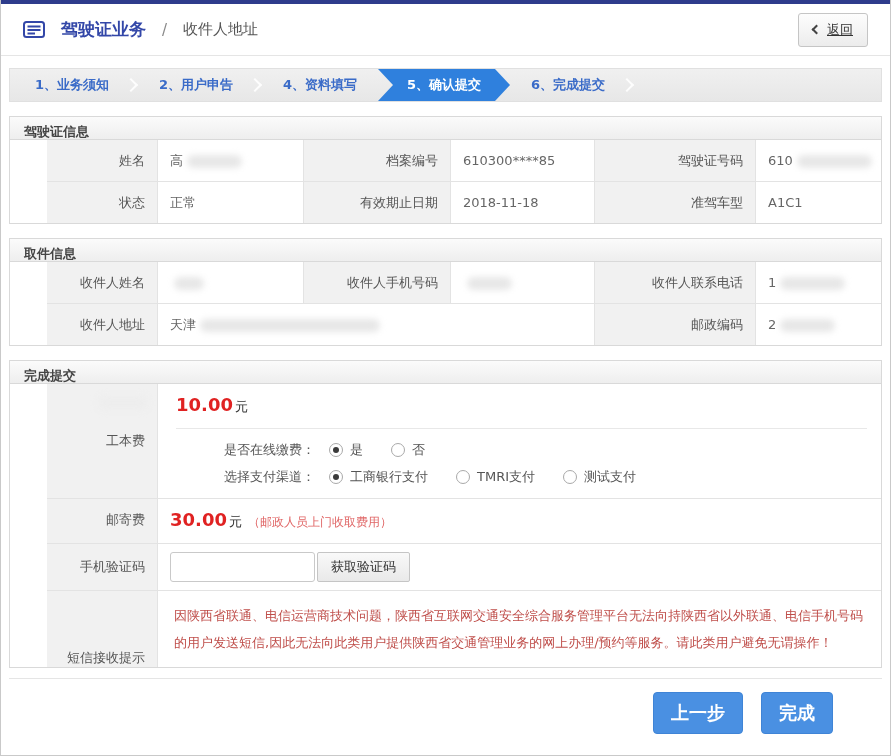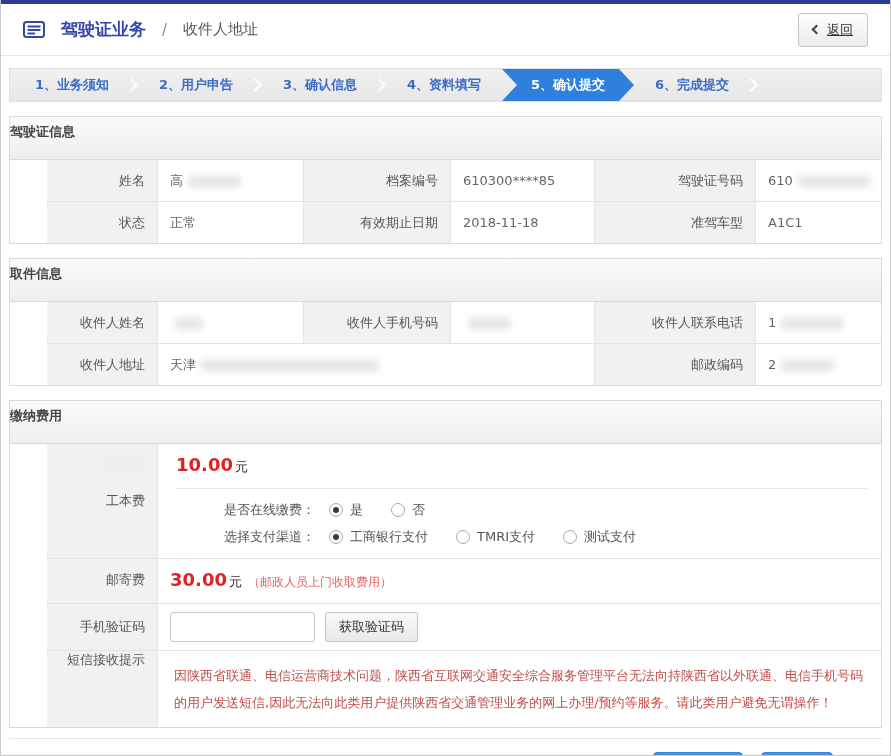--- a/index.html
+++ b/index.html
@@ -63,21 +63,21 @@
     flex: 0 0 132px;
     background: #2f80dd; color: #fff;
     clip-path: polygon(0 0, calc(100% - 15px) 0, 100% 50%, calc(100% - 15px) 100%, 0 100%, 15px 50%);
     margin: 0 -4px; z-index: 2;
   }
   .step-filler { flex: 1 1 auto; }
 
   
   .panel { margin: 14px 8px 0 8px; font-size: 13px; }
   .panel-h {
-    height: 44px; line-height: 29px; padding-left: 0;
+    height: 24px; line-height: 29px; padding-left: 14px;
     background: linear-gradient(#fbfbfb, #eeeeee);
     border: 1px solid #d9d9d9;
     color: #444; font-weight: bold; font-size: 13px;
   }
   .grid6 { display: grid; grid-template-columns: 147px 146px 147px 144px 161px 1fr;
            border: 1px solid #d9d9d9; border-top: none; }
   .grid2 { display: grid; grid-template-columns: 147px 1fr;
            border: 1px solid #d9d9d9; border-top: none; }
   .cell {
     min-height: 41px; line-height: 41px;
@@ -116,32 +116,32 @@
     display: inline-block; width: 14px; height: 14px; border-radius: 50%;
     border: 1px solid #a9a9a9; background: #fff; position: relative;
     margin-right: 7px; vertical-align: -2px; cursor: pointer;
   }
   .radio.checked::after {
     content: ""; position: absolute; left: 3px; top: 3px;
     width: 6px; height: 6px; border-radius: 50%; background: #3b3b3b;
   }
   .radio-opt { display: inline-flex; align-items: center; margin-right: 28px; cursor: pointer; }
   .postage-note { color: #e06666; font-size: 12px; margin-left: 6px; }
-  .sms-row-val { display: flex; align-items: center; gap: 10px; line-height: normal; padding: 8px 12px; }
+  .sms-row-val { display: flex; align-items: center; gap: 2px; line-height: normal; padding: 8px 12px; }
   .sms-input {
     width: 145px; height: 30px; border: 1px solid #c9c9c9; border-radius: 3px;
     padding: 0 8px; font-size: 13px; font-family: inherit;
   }
   .get-code-btn {
     height: 30px; padding: 0 13px; font-size: 13px; color: #333;
     background: linear-gradient(#f9f9f9, #e9e9e9);
     border: 1px solid #c5c5c5; border-radius: 2px; cursor: pointer;
     font-family: inherit;
   }
-  .notice-label { display: flex; align-items: flex-start; justify-content: flex-end; line-height: normal; min-height: 74px; }
+  .notice-label { display: flex; align-items: flex-end; justify-content: flex-end; line-height: normal; min-height: 74px; }
   .notice-val {
     line-height: 27px; white-space: normal; padding: 11px 16px;
     color: #bf4d49; font-size: 13px; min-height: 74px;
   }
 
   
   .footer-rule { border-top: 1px solid #e5e5e5; margin: 10px 8px 0 8px; }
   .footer-btns { text-align: right; padding: 13px 57px 0 0; }
   .btn-blue {
     background: #4a90e2; color: #fff; border: 1px solid #3f84d6;
@@ -177,24 +177,20 @@
   <div class="steps">
     <div class="step">
       <span>1、业务须知</span>
       <i class="sep-chev"></i>
     </div>
     <div class="step">
       <span>2、用户申告</span>
       <i class="sep-chev"></i>
     </div>
     <div class="step">
-      <span>3、确认信息</span>
-      <i class="sep-chev"></i>
-    </div>
-    <div class="step">
       <span>4、资料填写</span>
     </div>
     <div class="step active">
       <span>5、确认提交</span>
     </div>
     <div class="step">
       <span>6、完成提交</span>
       <i class="sep-chev"></i>
     </div>
     <div class="step-filler"></div>
@@ -230,21 +226,21 @@
       <div class="cell val row1"><span>1</span><span class="blur w65"></span></div>
 
       <div class="cell lab first">收件人地址</div>
       <div class="cell val span3"><span>天津</span><span class="blur w180"></span></div>
       <div class="cell lab">邮政编码</div>
       <div class="cell val"><span>2</span><span class="blur w55"></span></div>
     </div>
   </div>
 
   <div class="panel">
-    <div class="panel-h">缴纳费用</div>
+    <div class="panel-h">完成提交</div>
     <div class="grid2">
 
       <div class="cell lab first row1 fee-label">
         <span class="smudge"></span>
         <span>工本费</span>
       </div>
       <div class="cell val row1 fee-main">
         <div>
           <span class="price">10.00</span><span class="unit">元</span>
         </div>

